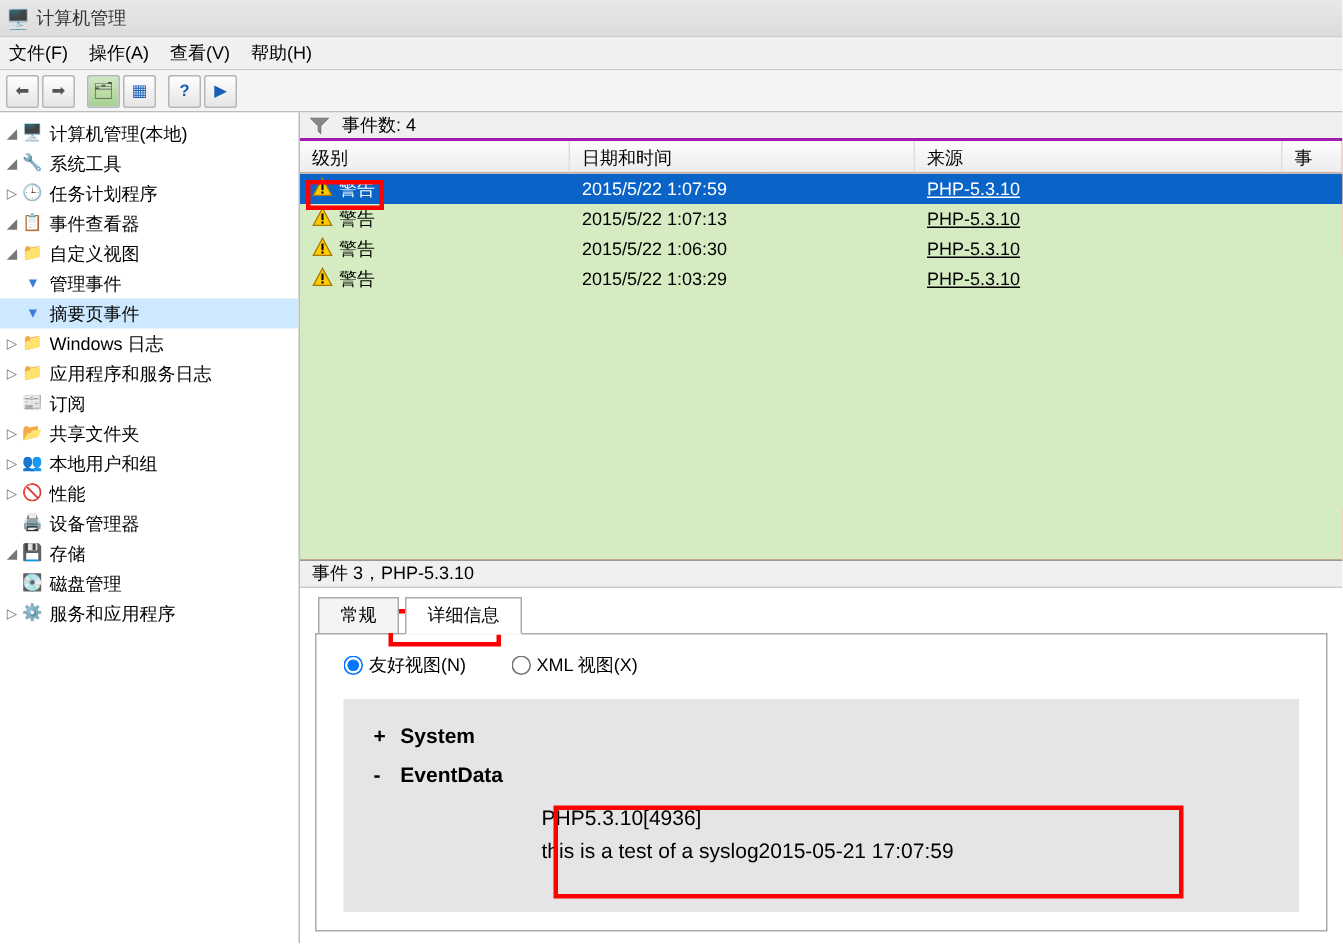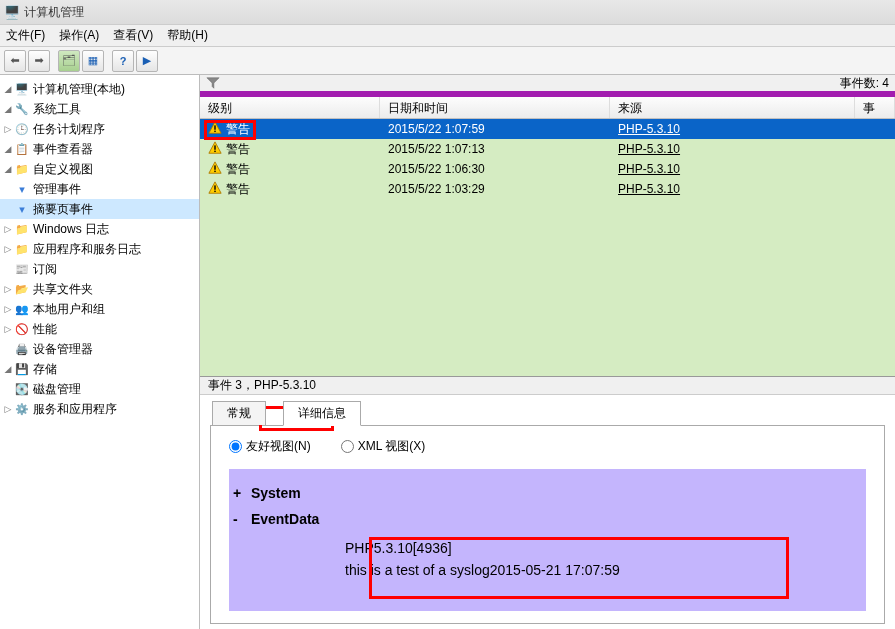--- a/index.html
+++ b/index.html
@@ -15,21 +15,21 @@
   .tree { width: 200px; border-right: 1px solid #bcbcbc; overflow: hidden; background: #fff; padding-top: 4px; }
   .tree-list { list-style: none; }
   .tree-list li { white-space: nowrap; line-height: 20px; display: flex; align-items: center; padding-left: 2px; }
   .t-ico { width: 16px; height: 16px; display: inline-flex; align-items: center; justify-content: center; margin-right: 3px; font-size: 11px; }
   .twist { width: 12px; color: #777; font-size: 9px; display: inline-block; text-align: center; }
   .ind1 { padding-left: 14px; }
   .ind2 { padding-left: 28px; }
   .ind3 { padding-left: 42px; }
   .ind4 { padding-left: 56px; }
   .tree-sel { background: #cde8ff; }
-  .events-head { height: 22px; background: #f0f0f0; border-bottom: 6px solid #a21caf; display: flex; align-items: center; padding: 0 6px; gap: 8px; justify-content: space-between; }
+  .events-head { height: 22px; background: #f0f0f0; border-bottom: 2px solid #a21caf; display: flex; align-items: center; padding: 0 6px; gap: 8px; }
   .events-head .filter { display: inline-flex; width: 14px; height: 14px; }
   .events-head .filter svg { width: 14px; height: 14px; }
   .table-wrap { background: #c2410c; flex: 0 0 280px; display: flex; flex-direction: column; border-bottom: 1px solid #999; }
   .cols { display: flex; background: linear-gradient(#fdfdfd,#ececec); height: 22px; border-bottom: 1px solid #c0c0c0; }
   .cols .col { border-right: 1px solid #ddd; padding: 3px 8px; font-size: 12px; color: #000; }
   .col-level { width: 180px; }
   .col-date { width: 230px; }
   .col-src { flex: 1; }
   .col-evt { width: 40px; }
   .rows { flex: 1; background: #d5ecc2; }
@@ -37,26 +37,26 @@
   .row.sel { background: #0a64c8; color: #fff; }
   .cell { padding: 0 8px; font-size: 12px; display: flex; align-items: flex-start; gap: 4px; }
   .cell.level { width: 180px; }
   .cell.date { width: 230px; }
   .cell.src { flex: 1; text-decoration: underline; }
   .warn-ico { width: 14px; height: 14px; display: inline-flex; }
   .warn-ico svg { width: 14px; height: 14px; }
   .red-ann { position: absolute; border: 3px solid #ff0000; pointer-events: none; }
   .detail-head { height: 20px; background: #f0f0f0; border-bottom: 1px solid #ccc; display: flex; align-items: center; padding: 0 8px; }
   .tabs { height: 25px; display: flex; align-items: flex-end; padding: 0 12px; background: #fff; position: relative; margin-top: 6px; }
-  .tab { border: 1px solid #aaa; border-bottom: none; padding: 3px 14px; margin-right: 17px; background: #f4f4f4; font-size: 12px; position: relative; z-index: 1; }
+  .tab { border: 1px solid #aaa; border-bottom: none; padding: 3px 14px; margin-right: 4px; background: #f4f4f4; font-size: 12px; position: relative; z-index: 1; }
   .tab.active { background: #fff; border-bottom: 1px solid #fff; margin-bottom: -1px; }
   .tab-body { border: 1px solid #aaa; margin: 0 10px 10px 10px; padding: 12px 18px; flex: 1; background: #fff; position: relative; }
   .radios { display: flex; gap: 30px; margin-bottom: 14px; }
   .radios label { display: flex; align-items: center; gap: 4px; }
-  .detail-content { background: #c4b5fd; padding: 16px 20px 30px 4px; }
+  .detail-content { background: #e5e5e5; padding: 16px 20px 30px 20px; }
   .sys-line, .ed-line { font-weight: bold; font-size: 14px; margin-bottom: 10px; }
   .sys-line .pm, .ed-line .pm { display: inline-block; width: 14px; }
   .ed-box { margin-left: 112px; font-size: 14px; line-height: 22px; }
   .right-inner { position: relative; display: flex; flex-direction: column; flex: 1; }
 </style>
 </head>
 <body>
 
 <div class="titlebar">
   <span class="icon">🖥️</span>

